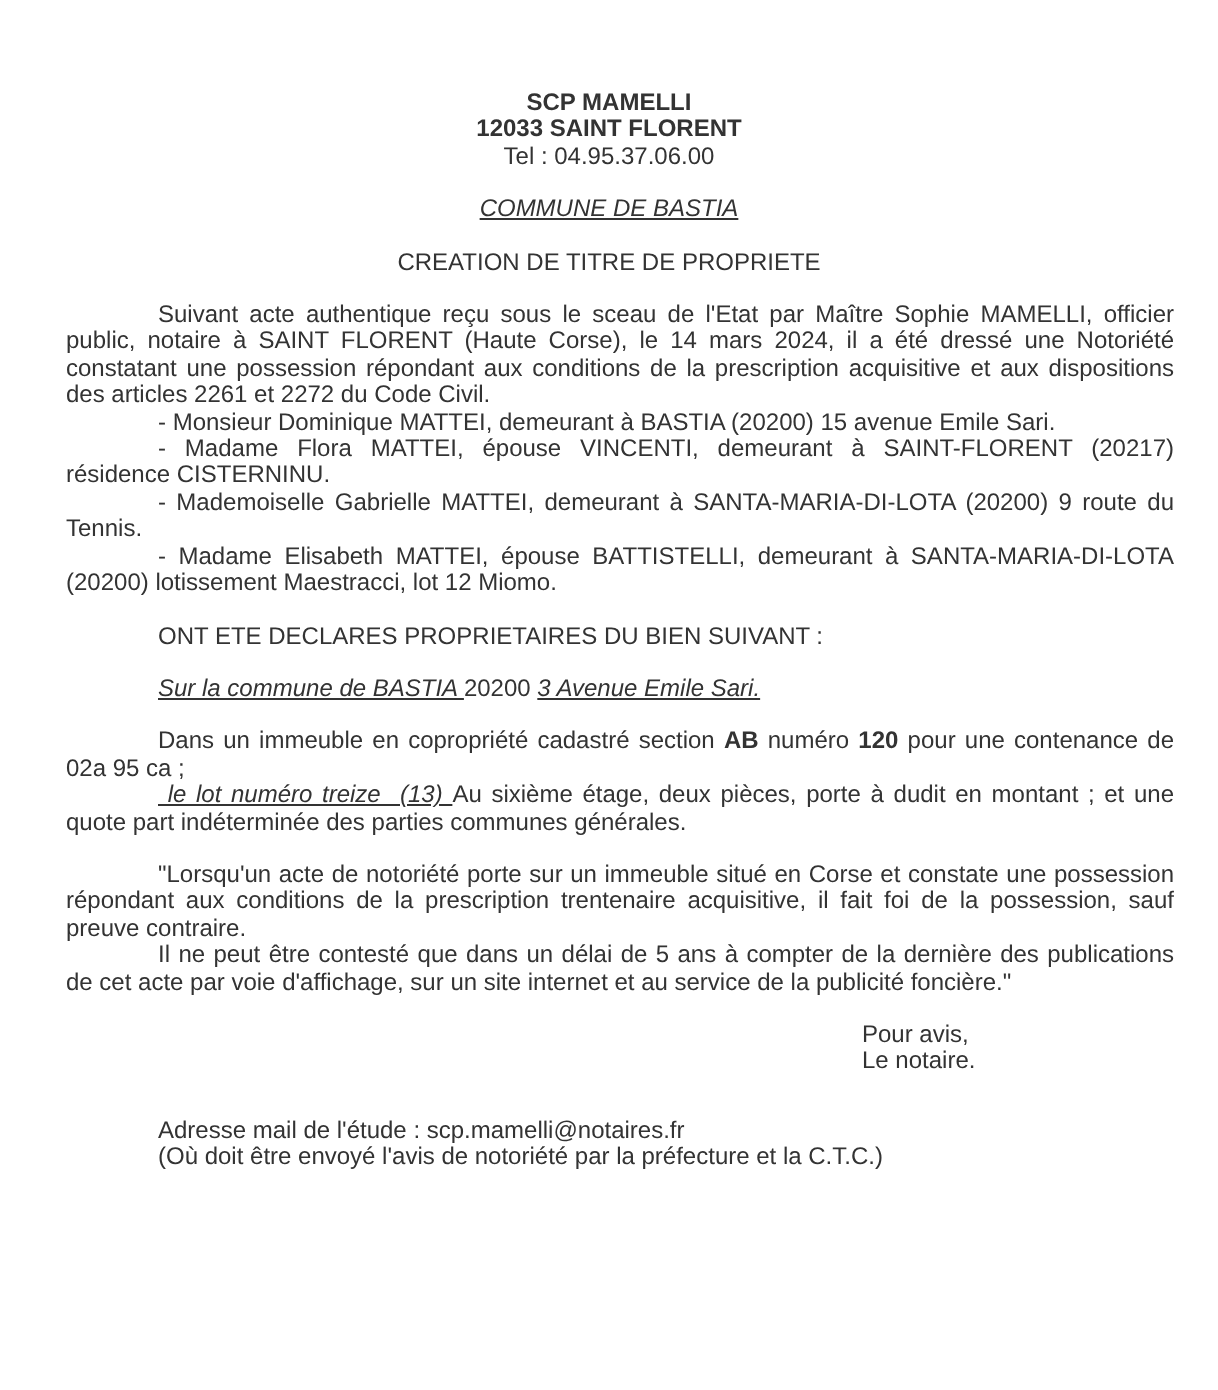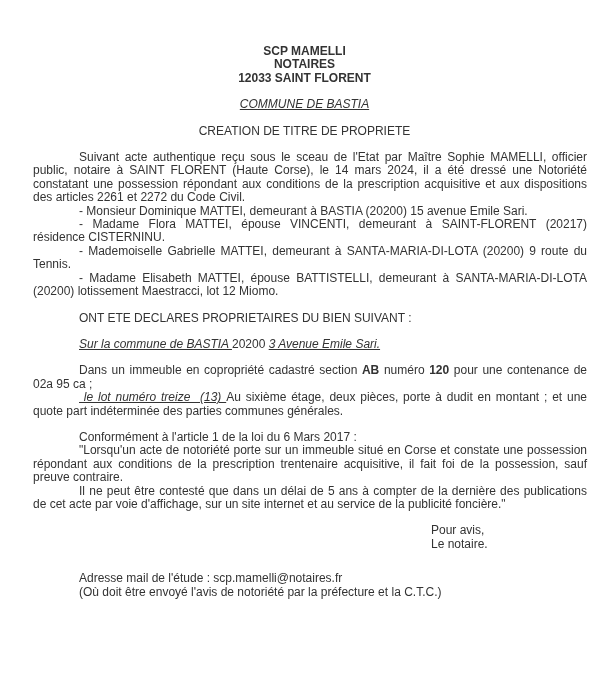--- a/index.html
+++ b/index.html
@@ -33,22 +33,22 @@
   .sp-small { height: 8px; }
   .signature { margin-left: 409px; }
 </style>
 </head>
 <body>
 
 <div class="page">
 
   <div class="center">
     <p class="b">SCP MAMELLI</p>
-    <p class="b">NOTAIRES</p>
     <p class="b">12033 SAINT FLORENT</p>
+    <p>Tel : 04.95.37.06.00</p>
   </div>
 
   <div class="sp"></div>
 
   <p class="center"><span class="u">COMMUNE DE BASTIA</span></p>
 
   <div class="sp"></div>
 
   <p class="center">CREATION DE TITRE DE PROPRIETE</p>
 
@@ -70,21 +70,20 @@
   <p class="ind"><span class="u">Sur la commune de BASTIA </span><span>20200 </span><span class="u">3 Avenue Emile Sari.</span></p>
 
   <div class="sp"></div>
 
   <p class="j ind"><span>Dans un immeuble en copropriété cadastré section </span><span class="b">AB</span><span> numéro </span><span class="b">120</span><span> pour une contenance de 02a 95 ca ;</span></p>
 
   <p class="j ind"><span class="u">&nbsp;le lot numéro treize&nbsp; (13) </span><span>Au sixième étage, deux pièces, porte à dudit en montant ; et une quote part indéterminée des parties communes générales.</span></p>
 
   <div class="sp"></div>
 
-  <p class="ind">Conformément à l'article 1 de la loi du 6 Mars 2017 :</p>
   <p class="j ind">"Lorsqu'un acte de notoriété porte sur un immeuble situé en Corse et constate une possession répondant aux conditions de la prescription trentenaire acquisitive, il fait foi de la possession, sauf preuve contraire.</p>
   <p class="j ind">Il ne peut être contesté que dans un délai de 5 ans à compter de la dernière des publications de cet acte par voie d'affichage, sur un site internet et au service de la publicité foncière."</p>
 
   <div class="sp"></div>
 
   <div class="signature">
     <p>Pour avis,</p>
     <p>Le notaire.</p>
   </div>
 

